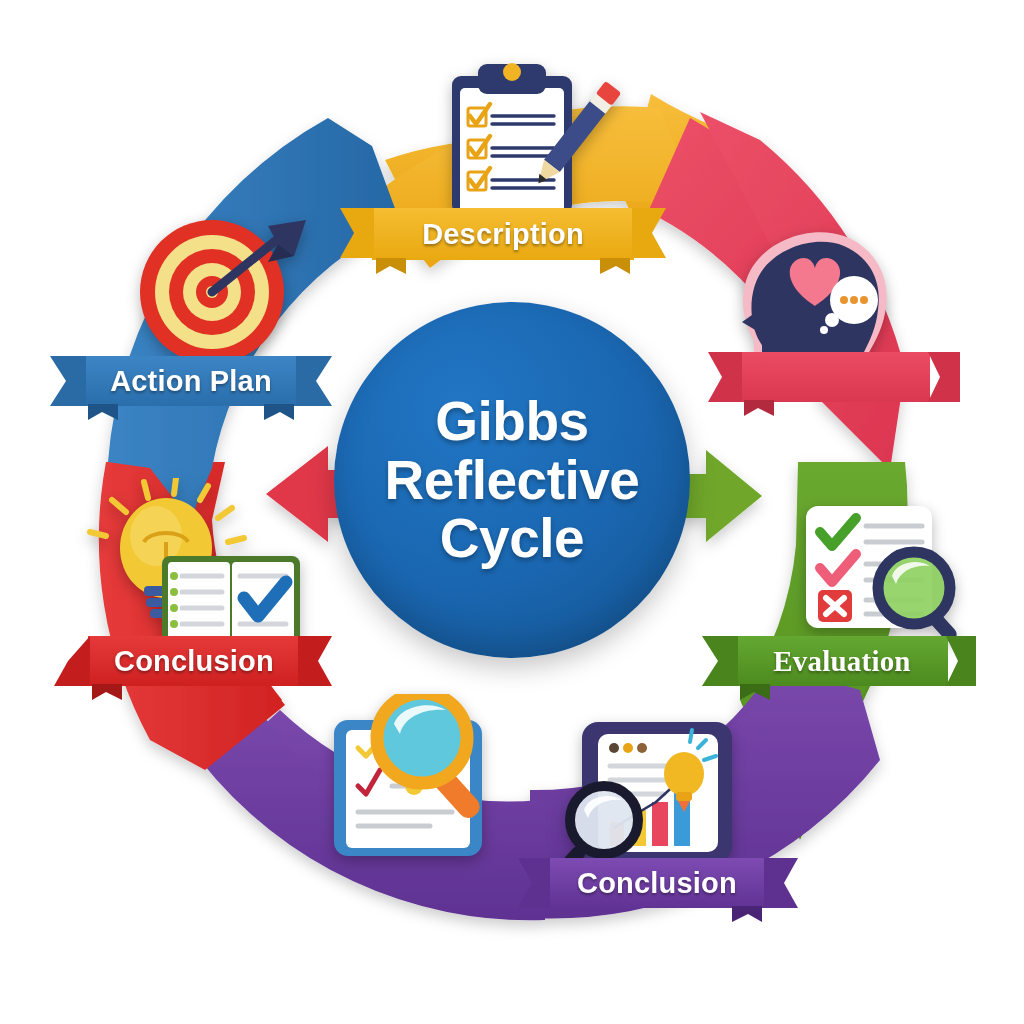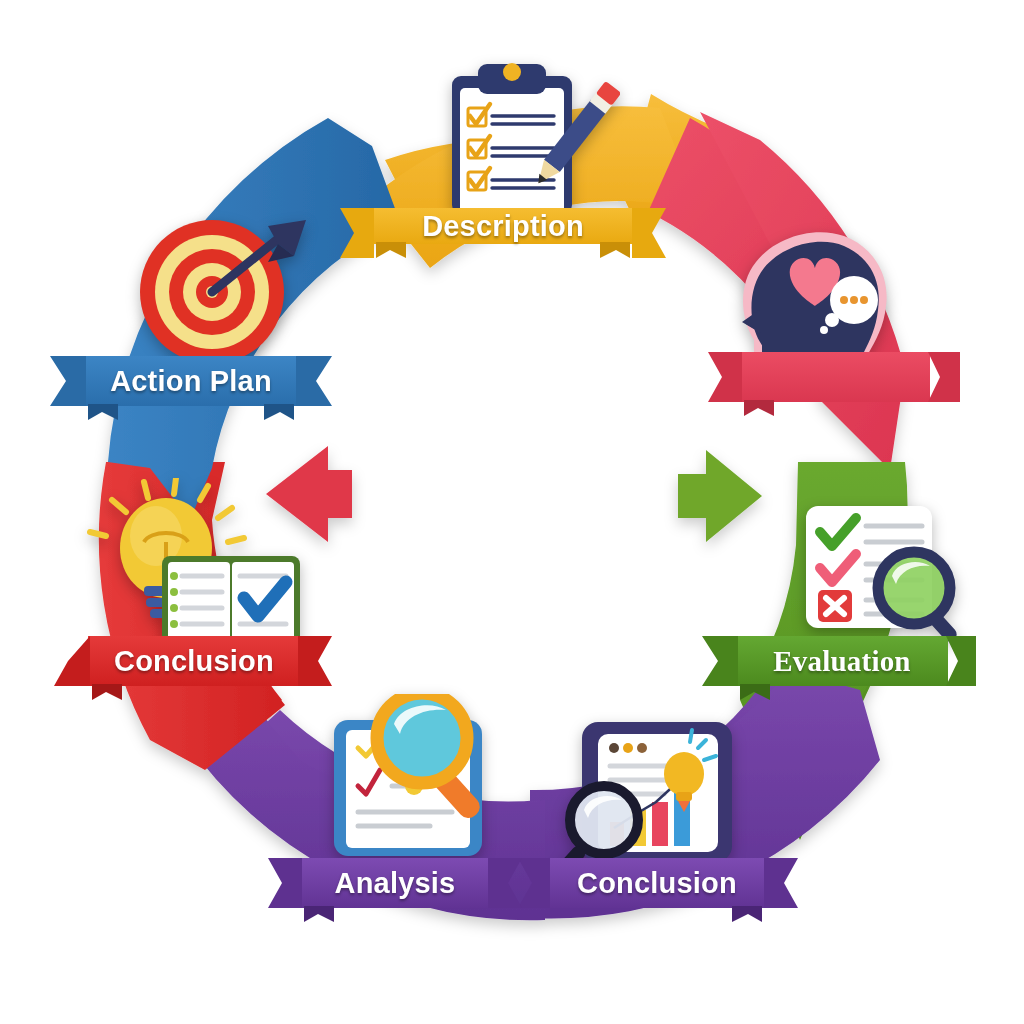--- a/index.html
+++ b/index.html
@@ -182,20 +182,27 @@
                L 150 468
                Z"></path>
     </g>
 
     <g filter="url(#segShadow)">
       <path fill="#6FA72B" d="M 706 474 L 706 450 L 762 496 L 706 542 L 706 518 L 678 518 L 678 474 Z"></path>
       <path fill="#E0384A" d="M 328 470 L 328 446 L 266 494 L 328 542 L 328 518 L 352 518 L 352 470 Z"></path>
     </g>
   </svg>
 
+  <div id="core">
+    <div class="ctitle">
+      <span>Gibbs</span>
+      <span>Reflective</span>
+      <span>Cycle</span>
+    </div>
+  </div>
 
   <svg class="icon" style="left:420px;top:58px;" width="200" height="160" viewBox="0 0 200 160">
     <rect x="32" y="18" width="120" height="138" rx="9" fill="#2E3A6E"></rect>
     <rect x="40" y="30" width="104" height="126" rx="5" fill="#ffffff"></rect>
     <rect x="58" y="6" width="68" height="30" rx="9" fill="#2E3A6E"></rect>
     <circle cx="92" cy="14" r="9" fill="#F0B323"></circle>
     <g stroke="#2E3A6E" stroke-width="3.4" stroke-linecap="round">
       <line x1="72" y1="58" x2="134" y2="58"></line>
         <line x1="72" y1="66" x2="134" y2="66"></line>
       <line x1="72" y1="90" x2="134" y2="90"></line>
@@ -365,21 +372,21 @@
     <circle cx="84" cy="74" r="57" fill="#F5E08A"></circle>
     <circle cx="84" cy="74" r="43" fill="#E03124"></circle>
     <circle cx="84" cy="74" r="29" fill="#F5E08A"></circle>
     <circle cx="84" cy="74" r="16" fill="#E03124"></circle>
     <circle cx="84" cy="74" r="6" fill="#F5E08A"></circle>
     <line x1="84" y1="74" x2="156" y2="16" stroke="#2E3560" stroke-width="9" stroke-linecap="round"></line>
     <polygon points="140,8 178,2 166,38 150,26" fill="#2E3560"></polygon>
     <polygon points="150,26 166,38 140,44" fill="#262C52"></polygon>
   </svg>
 
-  <div class="ribbon" style="left:372px;top:208px;width:262px;height:36px;background:linear-gradient(#F5BD31,#E9A911);font-size:29px;">
+  <div class="ribbon" style="left:372px;top:208px;width:262px;height:52px;background:linear-gradient(#F5BD31,#E9A911);font-size:29px;">
     <svg style="position:absolute;left:-32px;top:0;" width="34" height="50" viewBox="0 0 34 50">
       <polygon points="34,0 0,0 14,25 0,50 34,50" fill="#E7A90F"></polygon>
     </svg>
     <svg style="position:absolute;right:-32px;top:0;" width="34" height="50" viewBox="0 0 34 50">
       <polygon points="0,0 34,0 20,25 34,50 0,50" fill="#E7A90F"></polygon>
     </svg>
     <svg style="position:absolute;left:4px;bottom:-14px;" width="30" height="16" viewBox="0 0 30 16">
       <polygon points="0,0 30,0 30,16 14,8 0,16" fill="#C98F08"></polygon>
     </svg>
     <svg style="position:absolute;right:4px;bottom:-14px;" width="30" height="16" viewBox="0 0 30 16">
@@ -419,32 +426,20 @@
     </svg>
     <svg style="position:absolute;right:-32px;top:0;" width="34" height="50" viewBox="0 0 34 50">
       <polygon points="0,0 34,0 20,25 34,50 0,50" fill="#5E3190"></polygon>
     </svg>
     <svg style="position:absolute;right:4px;bottom:-14px;" width="30" height="16" viewBox="0 0 30 16">
       <polygon points="0,0 30,0 30,16 16,8 0,16" fill="#4A2575"></polygon>
     </svg>
     <span class="rlabel">Conclusion</span>
   </div>
 
-  <div class="ribbon" style="left:300px;top:858px;width:190px;height:50px;background:linear-gradient(#7D4BB2,#613394);font-size:29px;">
-    <svg style="position:absolute;left:-32px;top:0;" width="34" height="50" viewBox="0 0 34 50">
-      <polygon points="34,0 0,0 14,25 0,50 34,50" fill="#5E3190"></polygon>
-    </svg>
-    <svg style="position:absolute;right:-32px;top:0;" width="34" height="50" viewBox="0 0 34 50">
-      <polygon points="0,0 34,0 20,25 34,50 0,50" fill="#5E3190"></polygon>
-    </svg>
-    <svg style="position:absolute;left:4px;bottom:-14px;" width="30" height="16" viewBox="0 0 30 16">
-      <polygon points="0,0 30,0 30,16 14,8 0,16" fill="#4A2575"></polygon>
-    </svg>
-    <span class="rlabel">Analysis</span>
-  </div>
 
   <div class="ribbon" style="left:88px;top:636px;width:212px;height:50px;background:linear-gradient(#E53A3A,#CF2020);font-size:29px;">
     <svg style="position:absolute;left:-34px;top:0;" width="36" height="50" viewBox="0 0 36 50">
       <polygon points="36,0 0,0 36,0 36,50 0,50 14,25" fill="#C41D1D"></polygon>
     </svg>
     <svg style="position:absolute;right:-32px;top:0;" width="34" height="50" viewBox="0 0 34 50">
       <polygon points="0,0 34,0 20,25 34,50 0,50" fill="#C41D1D"></polygon>
     </svg>
     <svg style="position:absolute;left:4px;bottom:-14px;" width="30" height="16" viewBox="0 0 30 16">
       <polygon points="0,0 30,0 30,16 14,8 0,16" fill="#A51818"></polygon>

